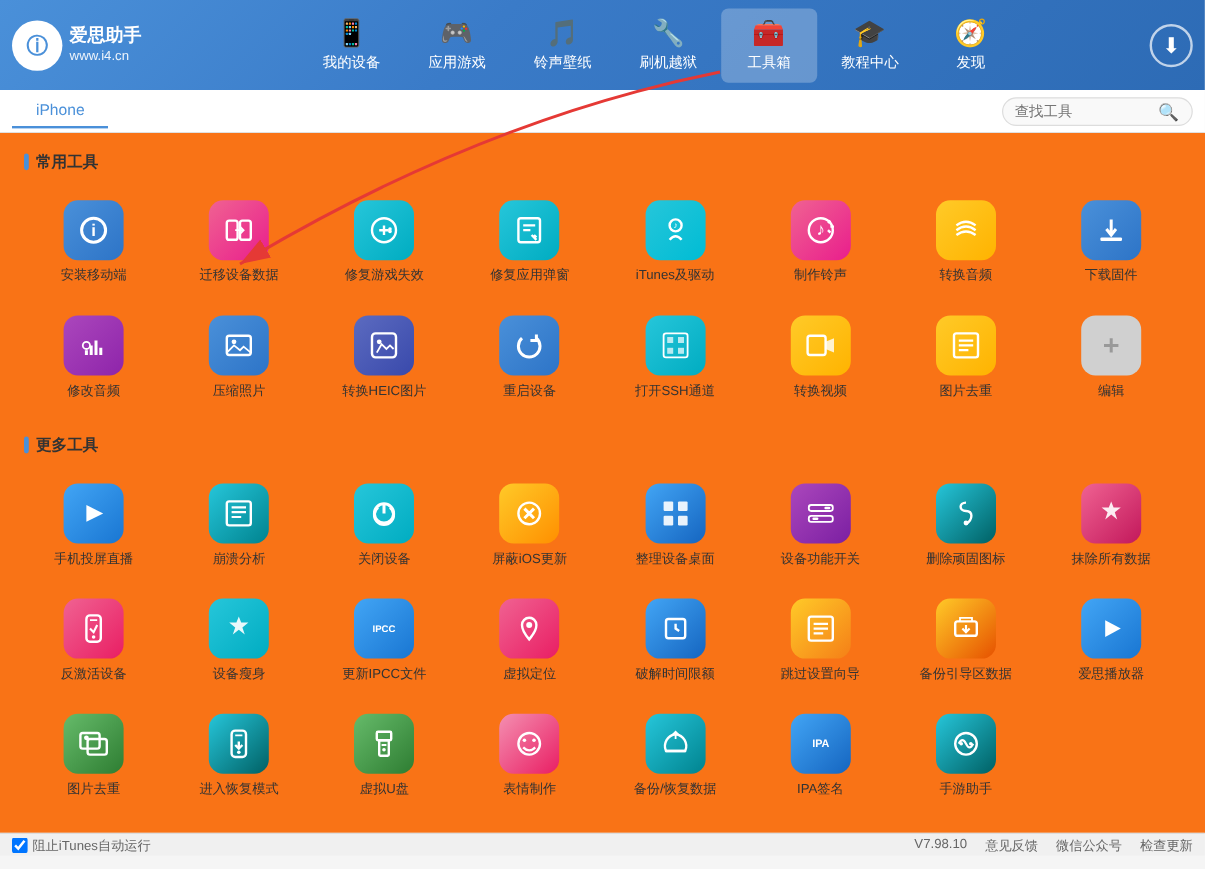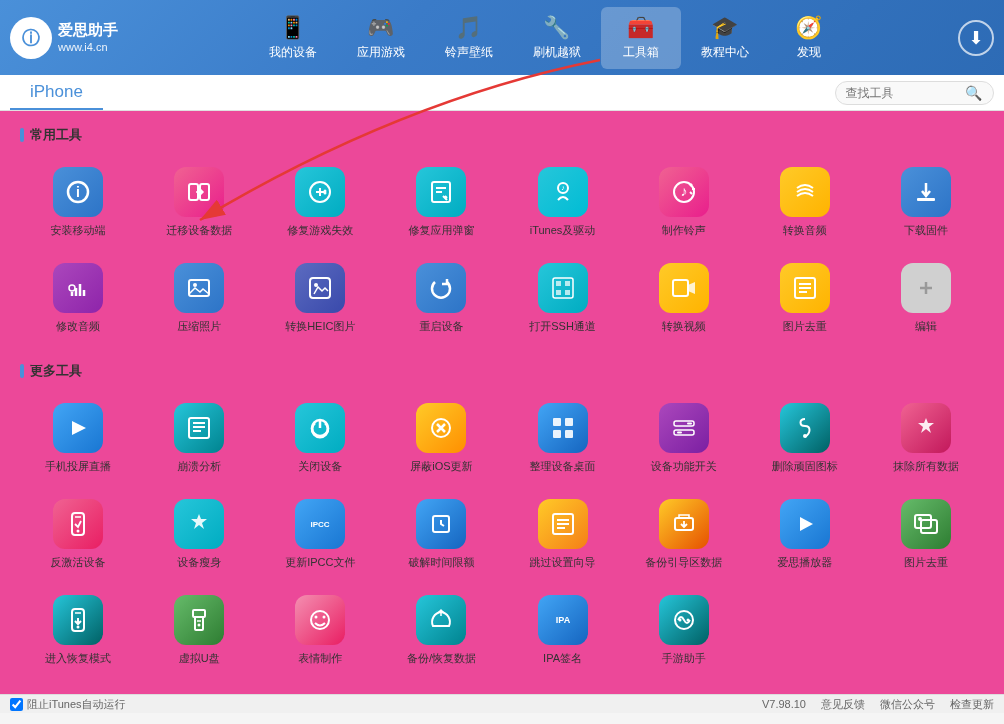--- a/index.html
+++ b/index.html
@@ -72,21 +72,21 @@
       background: white;
       height: 36px;
       display: flex;
       align-items: center;
       padding: 0 10px;
       border-bottom: 1px solid #e0e0e0;
     }
     .tab-item {
       padding: 6px 20px;
       cursor: pointer;
-      font-size: 17px;
+      font-size: 13px;
       color: #333;
       border-bottom: 2px solid transparent;
     }
     .tab-item.active { color: #4a90d9; border-bottom-color: #4a90d9; }
 
     .search-box {
       margin-left: auto;
       display: flex;
       align-items: center;
       border: 1px solid #ddd;
@@ -94,21 +94,21 @@
       padding: 3px 10px;
       background: #f9f9f9;
     }
     .search-input {
       border: none; background: transparent; font-size: 12px; color: #14532d; outline: none; width: 120px;
     }
     .search-icon { color: #999; font-size: 14px; }
 
     
     .content {
-      background: #ec4899;
+      background: #f97316;
       height: calc(724px - 75px - 36px - 30px);
       overflow-y: auto;
       padding: 15px 20px;
     }
 
     .section-title {
       font-size: 13px;
       font-weight: bold;
       color: #333;
       margin-bottom: 15px;
@@ -525,20 +525,29 @@
       </div>
       <div class="tool-item">
         <div class="tool-icon" style="background:linear-gradient(135deg,#42a5f5,#1976d2);">
           <svg width="28" height="28" viewBox="0 0 28 28">
             <text x="14" y="17" text-anchor="middle" font-size="8" fill="white" font-weight="bold">IPCC</text>
           </svg>
         </div>
         <div class="tool-label">更新IPCC文件</div>
       </div>
       <div class="tool-item">
+        <div class="tool-icon" style="background:linear-gradient(135deg,#f06292,#e91e63);">
+          <svg width="28" height="28" viewBox="0 0 28 28">
+            <path d="M14 5 A6 6 0 0 1 20 11 C20 16 14 23 14 23 C14 23 8 16 8 11 A6 6 0 0 1 14 5 Z" fill="none" stroke="white" stroke-width="2"></path>
+            <circle cx="14" cy="11" r="2.5" fill="white"></circle>
+          </svg>
+        </div>
+        <div class="tool-label">虚拟定位</div>
+      </div>
+      <div class="tool-item">
         <div class="tool-icon" style="background:linear-gradient(135deg,#42a5f5,#1565c0);">
           <svg width="28" height="28" viewBox="0 0 28 28">
             <rect x="6" y="6" width="16" height="16" rx="2" fill="none" stroke="white" stroke-width="2"></rect>
             <path d="M14 10 L14 14 L17 16" fill="none" stroke="white" stroke-width="2"></path>
           </svg>
         </div>
         <div class="tool-label">破解时间限额</div>
       </div>
       <div class="tool-item">
         <div class="tool-icon" style="background:linear-gradient(135deg,#ffca28,#f57f17);">

